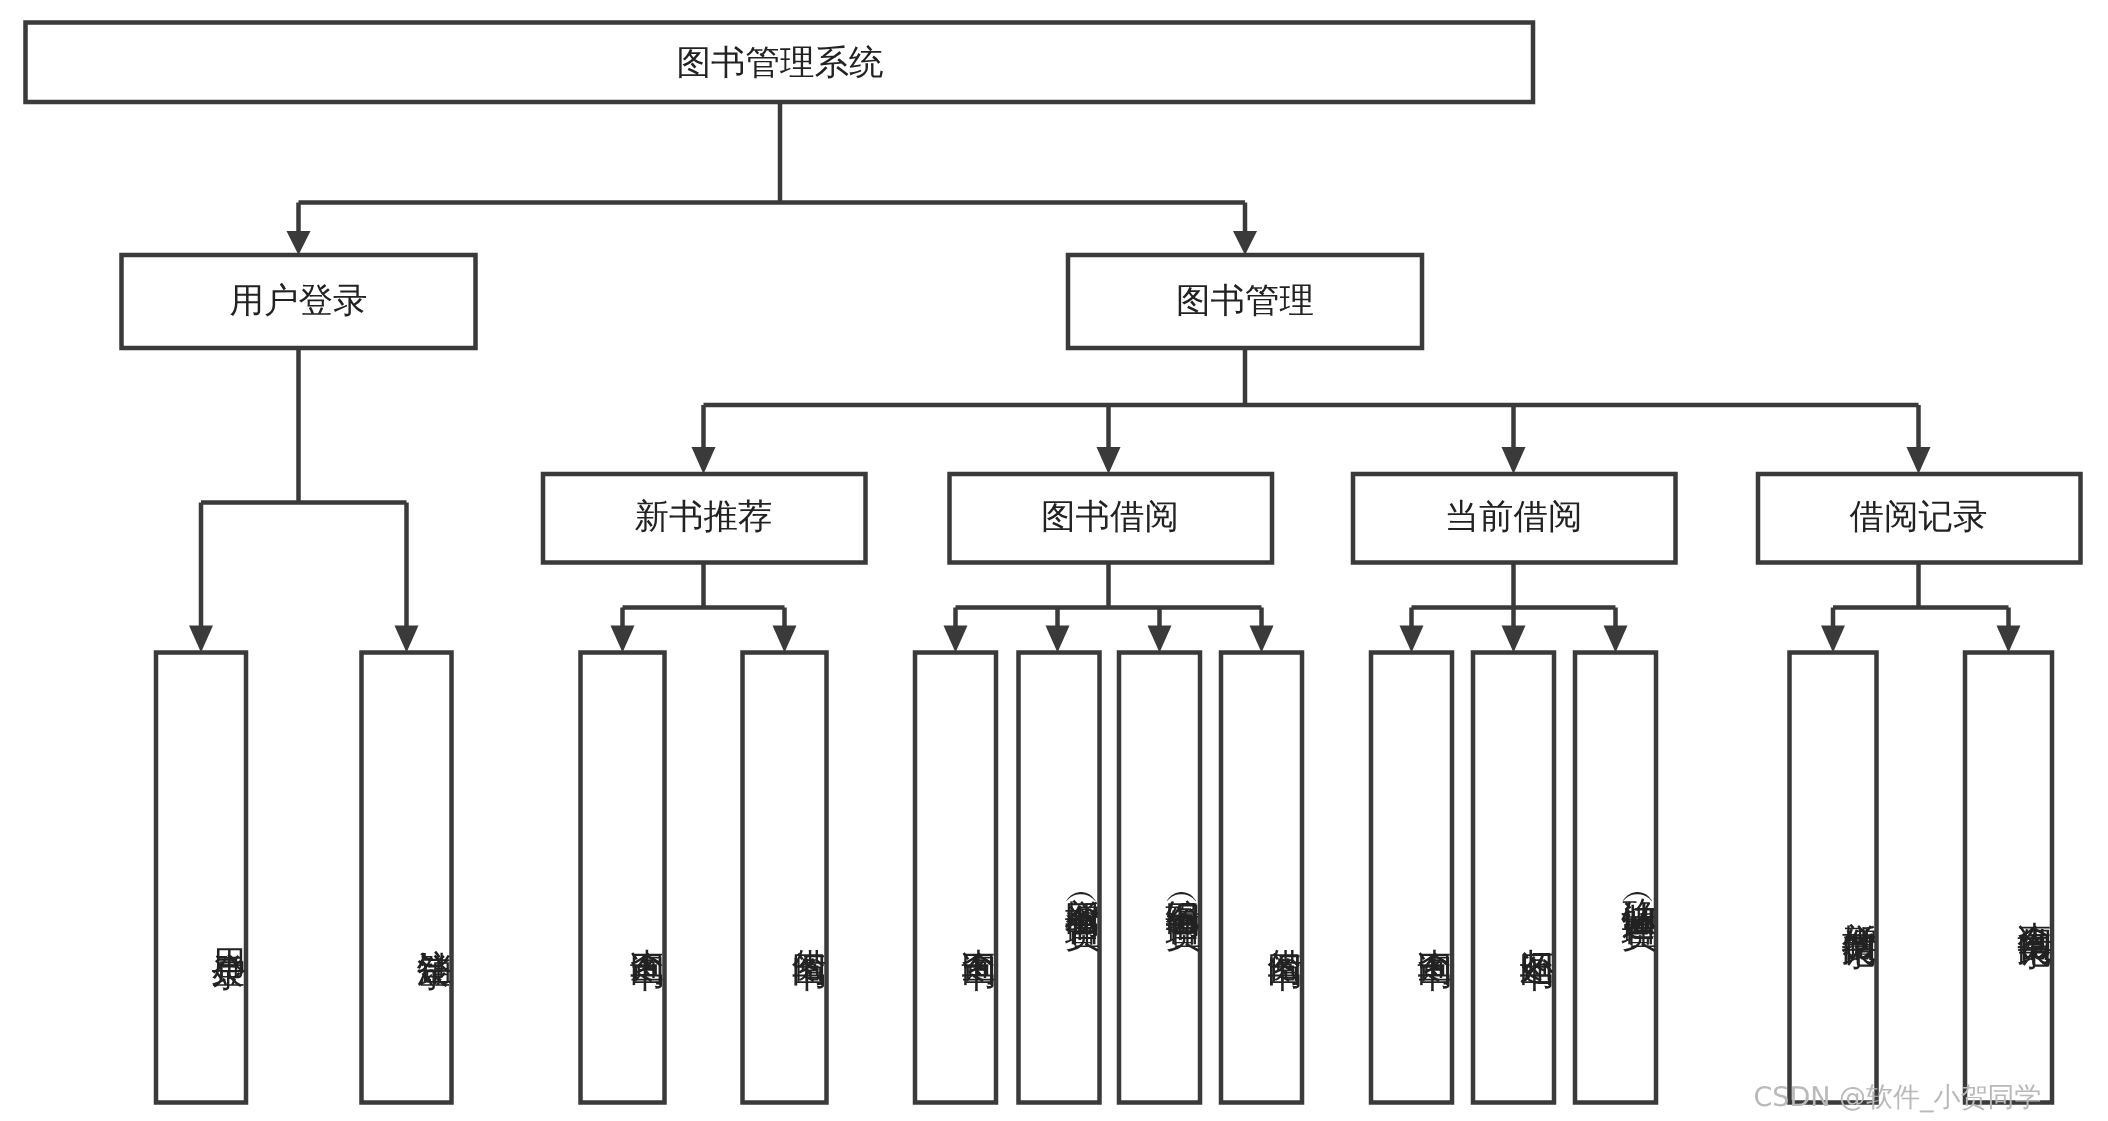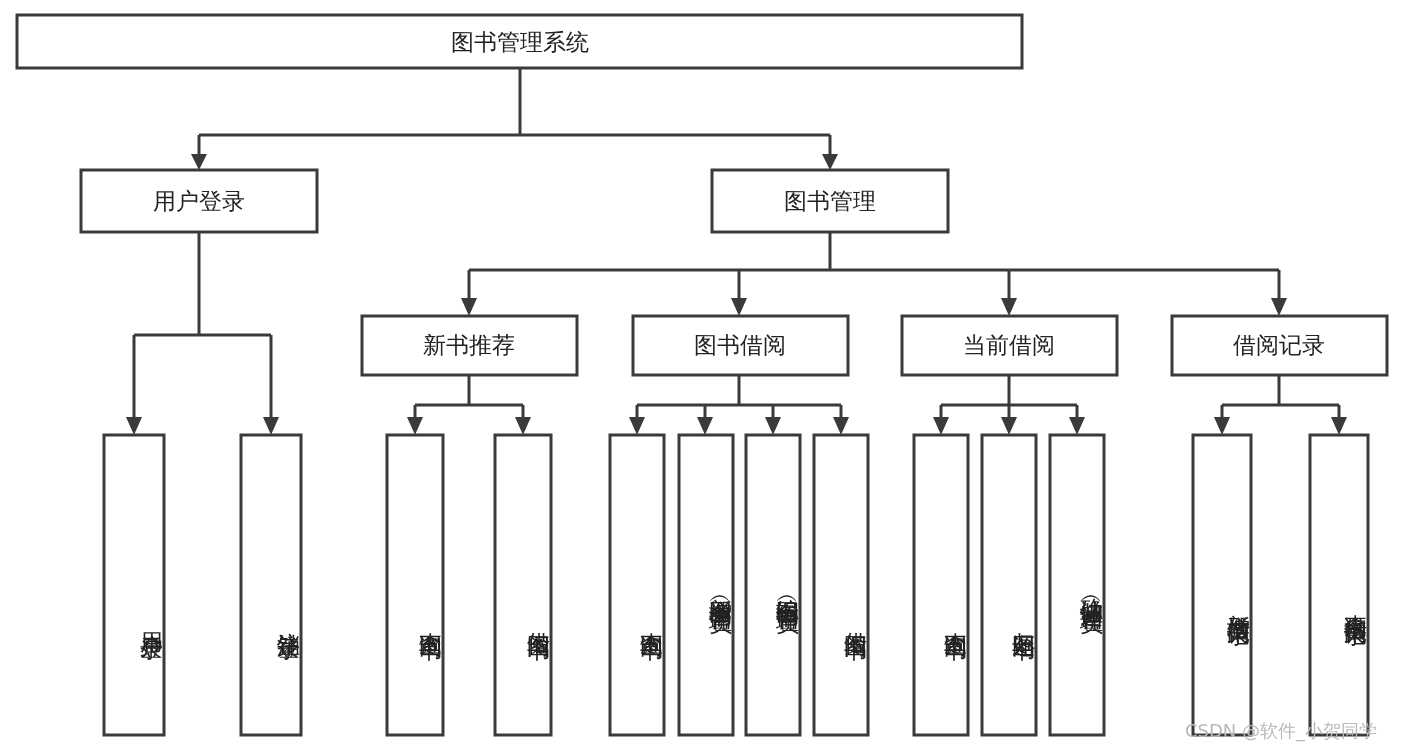--- a/index.html
+++ b/index.html
@@ -12,21 +12,20 @@
     width: 1405px;
     height: 747px;
     font-family: "DejaVu Sans", "Liberation Sans", sans-serif;
     overflow: hidden;
     position: relative;
   }
   #diagram-root {
     position: relative;
     width: 1371px;
     height: 747px;
-    padding-left: 16px;
   }
   svg#diagram-svg {
     position: absolute;
     left: 0;
     top: 0;
     width: 1405px;
     height: 747px;
     display: block;
   }
   .node-rect {

